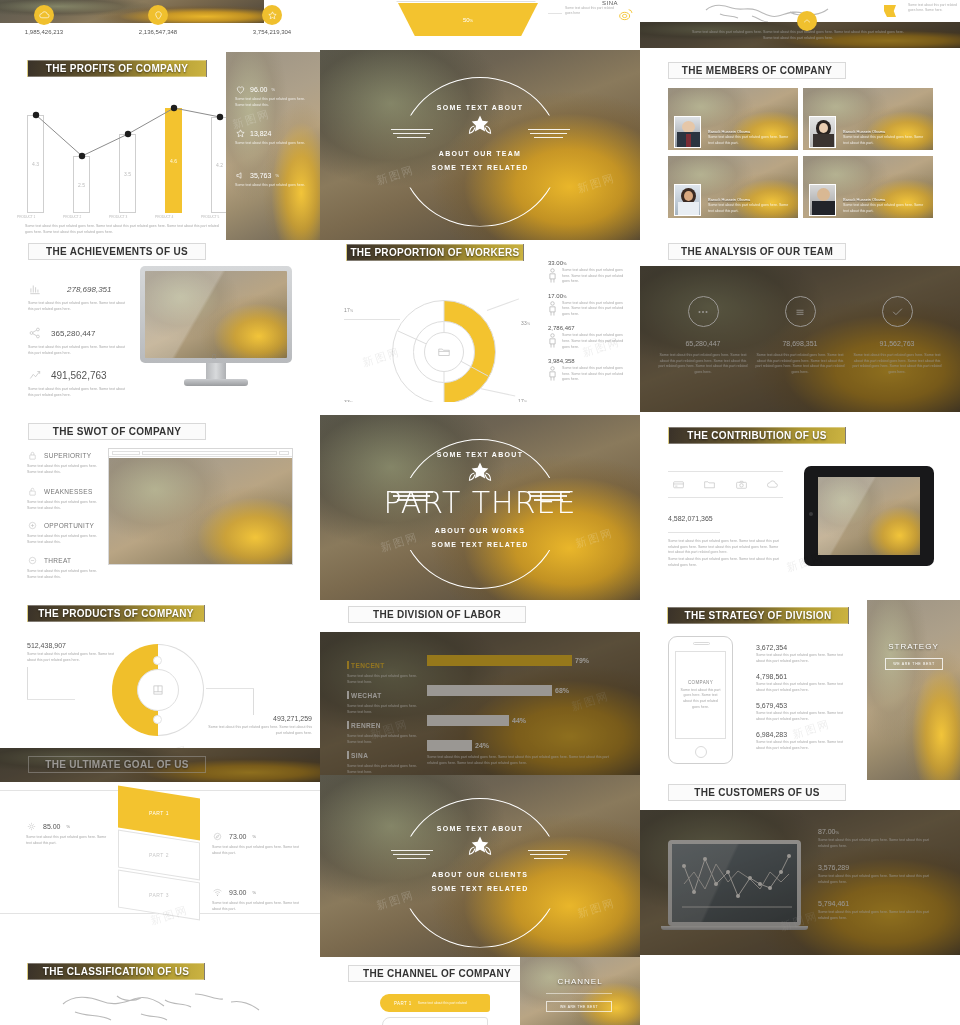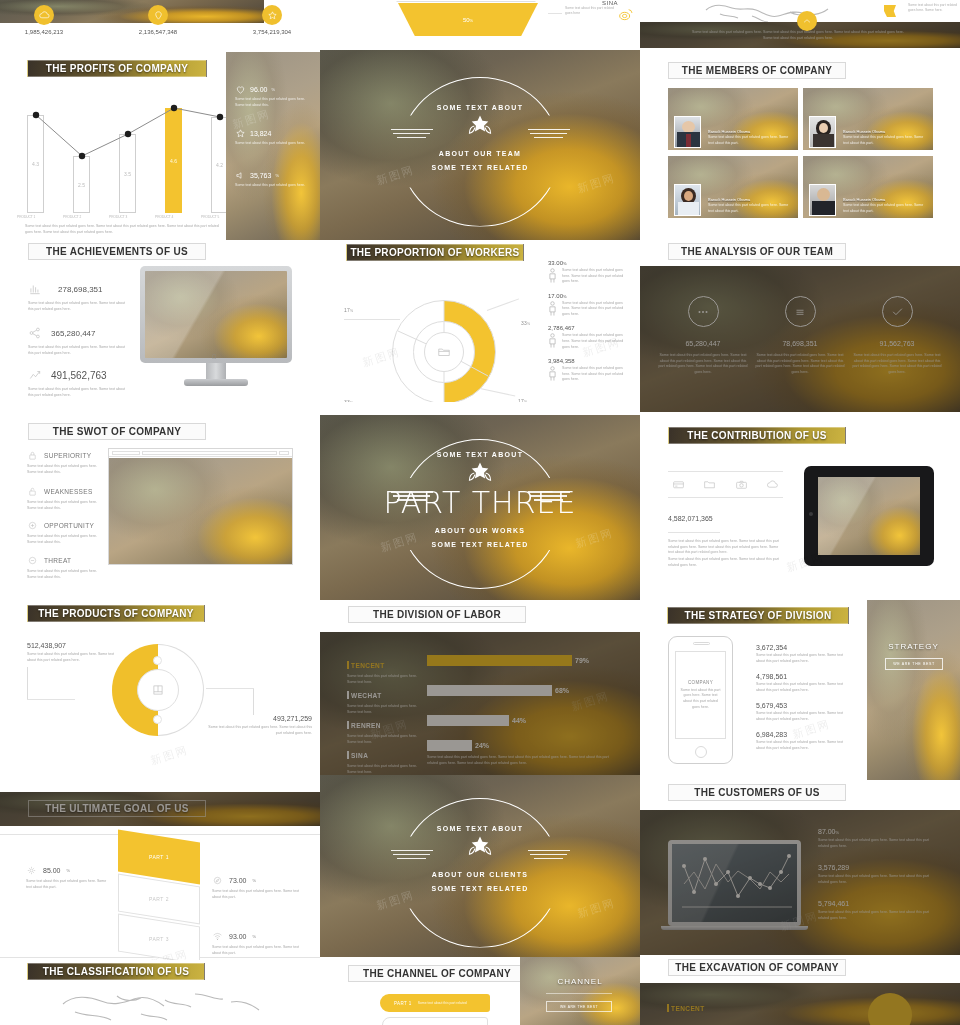--- a/index.html
+++ b/index.html
@@ -291,21 +291,21 @@
         <div style="position:absolute;left:2px;bottom:0;width:23px;height:14px;background:#22242a;"></div>
       </div>
       <div style="position:absolute;left:40px;top:41px;font-size:4px;color:#fff;text-shadow:0 1px 1px rgba(0,0,0,.6);">Barack Hussein Obama</div>
       <div class="fake w" style="position:absolute;left:40px;top:47px;width:84px;">Some text about this part related goes here. Some text about this part.</div>
     </div>
   </div>
 
   <div class="slide" style="left:0;top:240px;width:320px;height:180px;">
     <div class="ttl light" style="position:absolute;left:28px;top:3px;width:178px;">THE ACHIEVEMENTS OF US</div>
     <div style="position:absolute;left:28px;top:42px;width:105px;">
-      <div style="display:flex;align-items:center;gap:16px;">
+      <div style="display:flex;align-items:center;gap:25px;font-style:italic;">
         <svg width="14" height="14" viewBox="0 0 24 24">
             <path class="icoline" d="M5 18V11M9 18V6M13 18v-9M17 18v-5M4 20h16"></path>
           </svg>
         <span style="font-size:8px;color:#555;">278,698,351</span>
       </div>
       <div class="fake" style="margin-top:5px;width:100px;">Some text about this part related goes here. Some text about this part related goes here.</div>
     </div>
     <div style="position:absolute;left:28px;top:86px;width:105px;">
       <div style="display:flex;align-items:center;gap:9px;">
         <svg width="14" height="14" viewBox="0 0 24 24">
@@ -725,21 +725,21 @@
         <div class="fake w" style="margin-top:3px;">Some text about this part related goes here. Some text about this part related goes here.</div>
       </div>
       <div style="position:absolute;left:178px;top:90px;width:120px;">
         <div style="font-size:7px;color:#fff;">5,794,461</div>
         <div class="fake w" style="margin-top:3px;">Some text about this part related goes here. Some text about this part related goes here.</div>
       </div>
       <div class="wm" style="left:140px;top:104px;">新图网</div>
     </div>
   </div>
 
-  <div class="slide" style="left:0;top:792px;width:320px;height:185px;">
+  <div class="slide" style="left:0;top:748px;width:320px;height:185px;">
     <div class="photo dark" style="position:absolute;left:0;top:0;width:320px;height:34px;">
       <div class="ttl ghost" style="position:absolute;left:28px;top:8px;width:178px;">THE ULTIMATE GOAL OF US</div>
     </div>
     <div class="hr" style="position:absolute;left:0;top:42px;width:320px;"></div>
     <div class="hr" style="position:absolute;left:0;top:165px;width:320px;"></div>
     <div style="position:absolute;left:118px;top:44px;width:86px;height:120px;">
       <div style="position:absolute;left:0;top:0;width:82px;height:42px;background:#f3c32f;transform:skewY(9deg);display:flex;align-items:center;justify-content:center;">
         <span style="font-size:5px;color:#fff;transform:skewY(-9deg);letter-spacing:.5px;">PART 1</span>
       </div>
       <div style="position:absolute;left:0;top:44px;width:82px;height:38px;background:#fff;border:1px solid #e2e2e2;transform:skewY(9deg);display:flex;align-items:center;justify-content:center;">
@@ -831,21 +831,14 @@
     <div style="position:absolute;left:62px;top:60px;width:106px;height:16px;border:1px solid #e0e0e0;border-radius:8px 3px 3px 8px;background:#fff;"></div>
   </div>
   <div class="photo-lite" style="position:absolute;left:520px;top:957px;width:120px;height:68px;">
     <div style="position:absolute;left:0;right:0;top:20px;text-align:center;font-size:8px;color:#fff;letter-spacing:1px;text-shadow:0 1px 2px rgba(0,0,0,.5);">CHANNEL</div>
     <div class="hr" style="position:absolute;left:26px;top:36px;width:66px;background:rgba(255,255,255,.5);"></div>
     <div style="position:absolute;left:26px;top:44px;width:66px;height:11px;border:1px solid rgba(255,255,255,.7);display:flex;align-items:center;justify-content:center;">
       <span style="font-size:3.4px;color:#fff;letter-spacing:.5px;">WE ARE THE BEST</span>
     </div>
   </div>
 
-  <div class="slide" style="left:640px;top:955px;width:320px;height:70px;">
-    <div class="ttl light" style="position:absolute;left:28px;top:4px;width:178px;">THE EXCAVATION OF COMPANY</div>
-    <div class="photo dark" style="position:absolute;left:0;top:28px;width:320px;height:42px;">
-      <div style="position:absolute;left:27px;top:14px;"><span class="tick"></span><span class="divname y">TENCENT</span></div>
-      <div style="position:absolute;right:48px;top:10px;width:44px;height:44px;border-radius:50%;background:#f3c32f;"></div>
-    </div>
-  </div>
 
 </div>
 
 </body></html>

